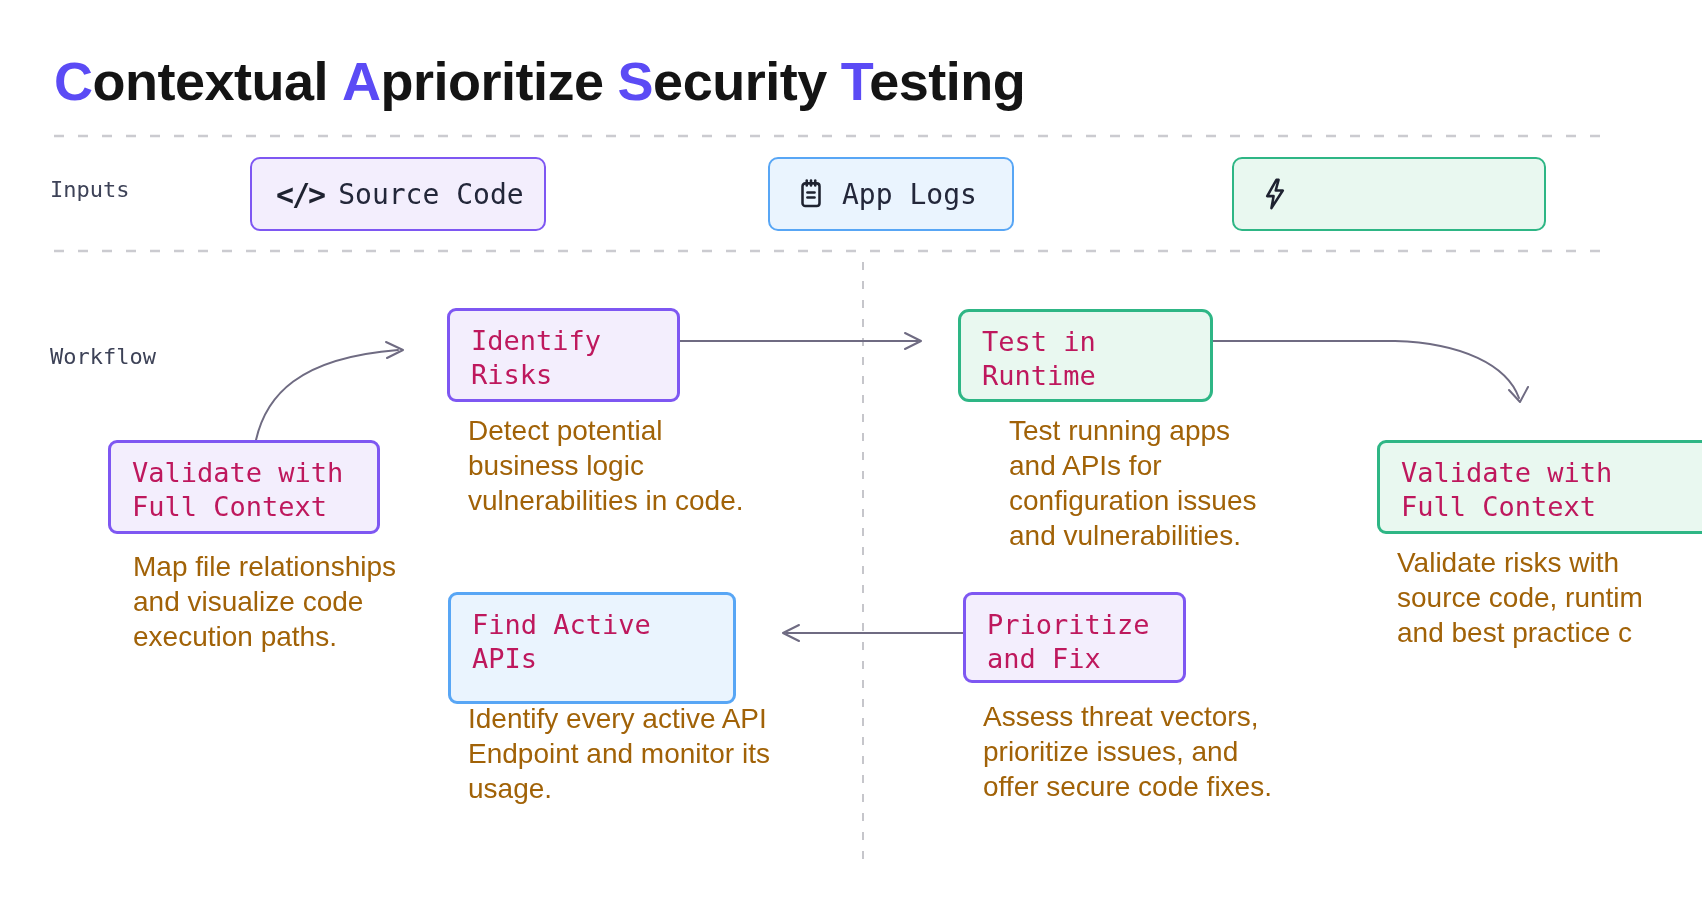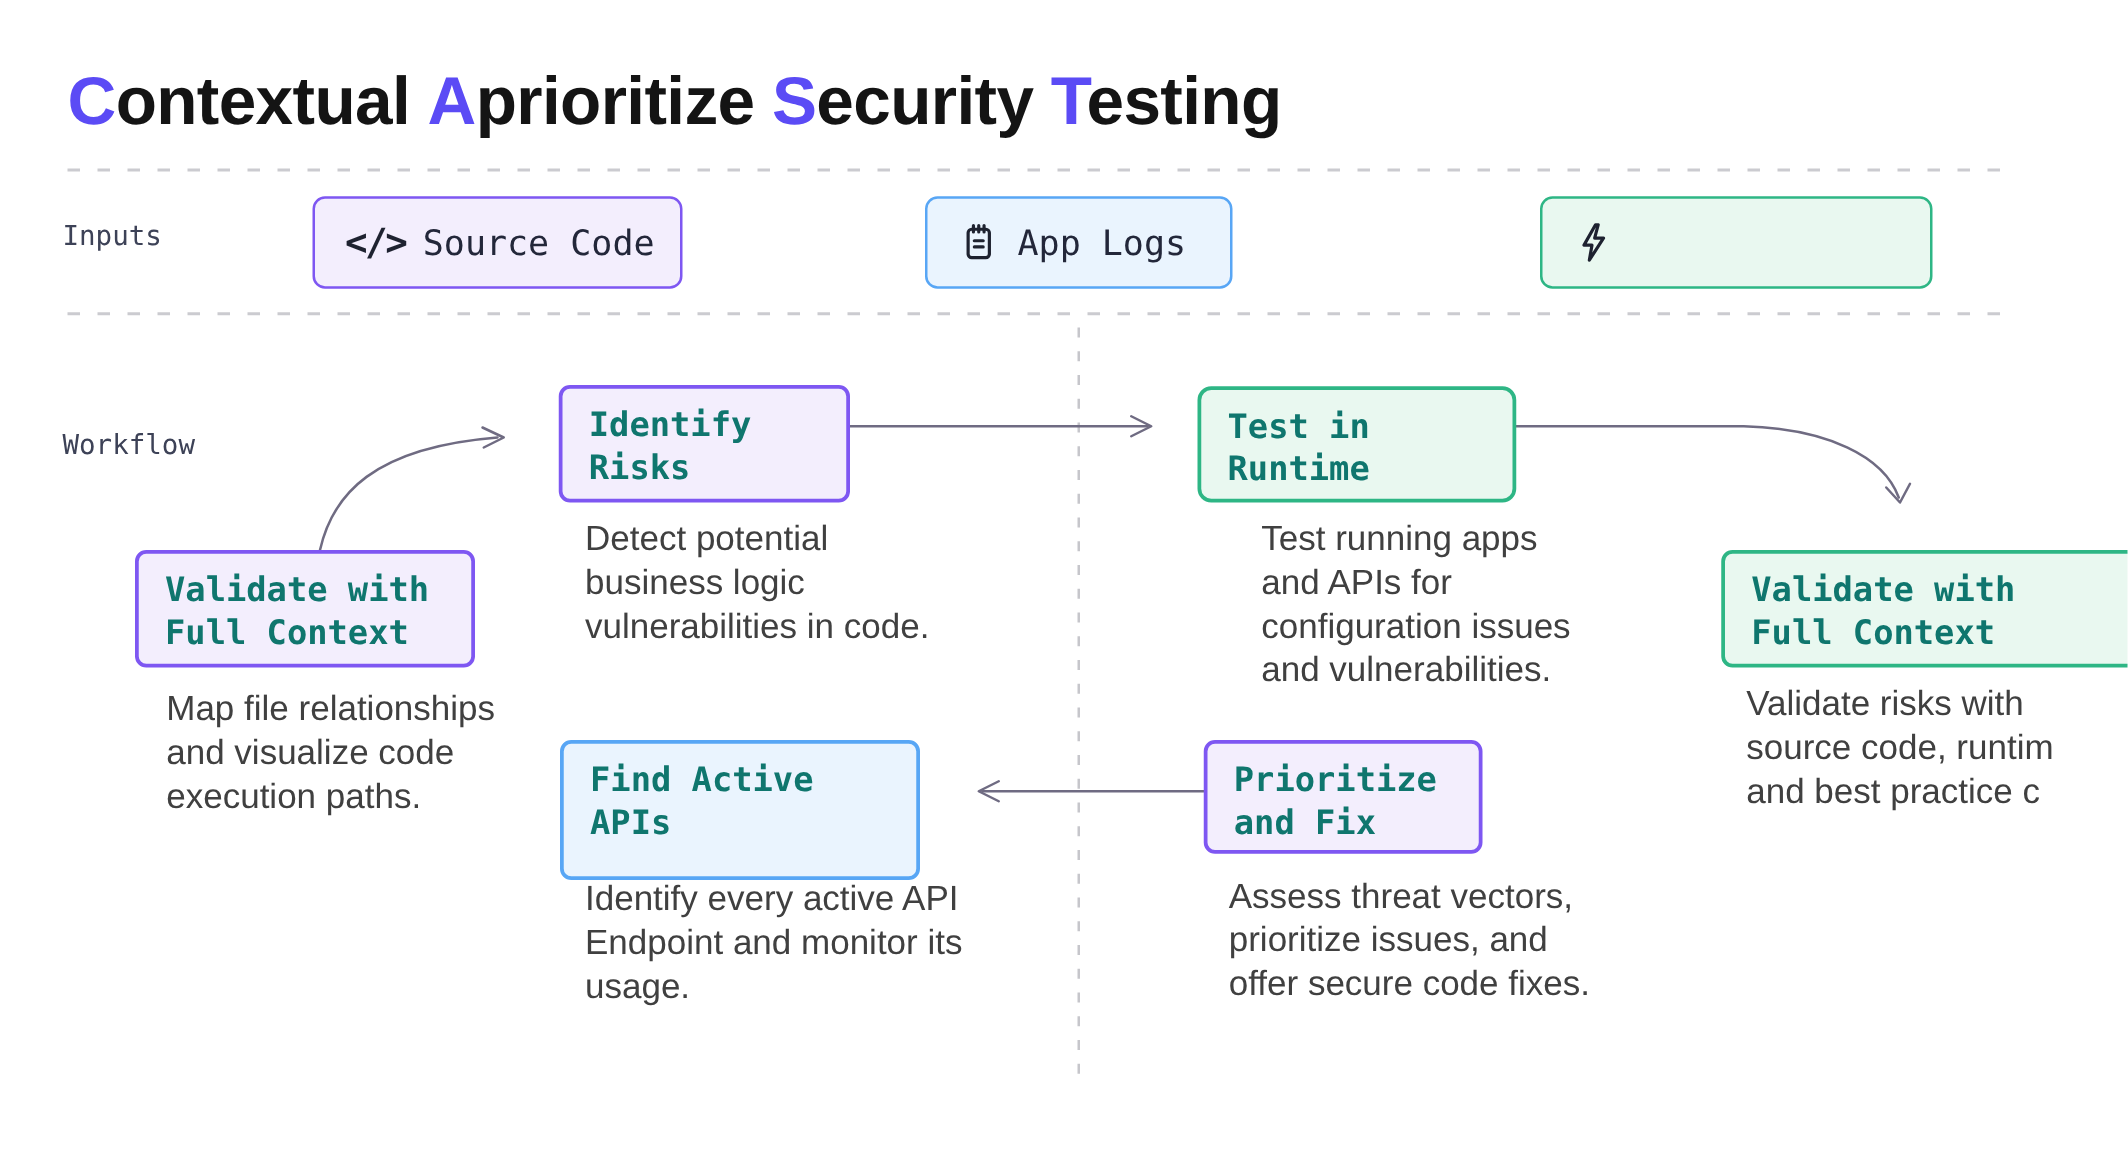--- a/index.html
+++ b/index.html
@@ -19,35 +19,35 @@
   #inputs-label{left:50px;top:177px;}
   #workflow-label{left:50px;top:344px;}
 
   
   .badge{height:74px;border-radius:10px;border:2.5px solid;display:flex;
          align-items:center;gap:14px;padding:0 24px;box-sizing:border-box;
          font-family:"DejaVu Sans Mono",monospace;font-size:28px;font-weight:500;
          color:#23273a;white-space:nowrap;top:157px;}
   .badge .bicon{display:flex;align-items:center;}
   #badge-source{left:250px;width:296px;border-color:#7e57f2;background:#f3eefd;}
-  #badge-logs{left:740px;width:246px;border-color:#58a6f5;background:#eaf4fe;}
+  #badge-logs{left:768px;width:246px;border-color:#58a6f5;background:#eaf4fe;}
   #badge-runtime{left:1232px;width:314px;border-color:#2eb685;background:#e9f8f0;}
   .code-glyph{font-family:"DejaVu Sans Mono",monospace;font-weight:700;
               font-size:30px;color:#1e2230;letter-spacing:-2px;}
 
   
   .node-box{border-radius:9px;border:3px solid;box-sizing:border-box;
-            font-family:"DejaVu Sans Mono",monospace;font-size:27px;font-weight:700;
-            color:#0f766e;line-height:34px;padding:13px 10px 0 21px;
+            font-family:"DejaVu Sans Mono",monospace;font-size:27px;font-weight:400;
+            color:#be185d;line-height:34px;padding:13px 10px 0 21px;
             white-space:pre-line;}
   .purple{border-color:#7e57f2;background:#f3eefd;}
   .green{border-color:#2eb685;background:#e9f8f0;}
   .blue{border-color:#58a6f5;background:#eaf4fe;}
 
-  .node-desc{font-size:28px;line-height:35px;color:#404040;white-space:pre-line;}
+  .node-desc{font-size:28px;line-height:35px;color:#a16207;white-space:pre-line;}
 
   #box-validate-left{left:108px;top:440px;width:272px;height:94px;}
   #desc-validate-left{left:133px;top:549px;}
   #box-identify{left:447px;top:308px;width:233px;height:94px;}
   #desc-identify{left:468px;top:413px;}
   #box-test{left:958px;top:309px;width:255px;height:93px;border-radius:11px;}
   #desc-test{left:978px;top:413px;margin-left:31px;}
   #box-validate-right{left:1377px;top:440px;width:400px;height:94px;}
   #desc-validate-right{left:1397px;top:545px;}
   #box-find{left:448px;top:592px;width:288px;height:112px;}

